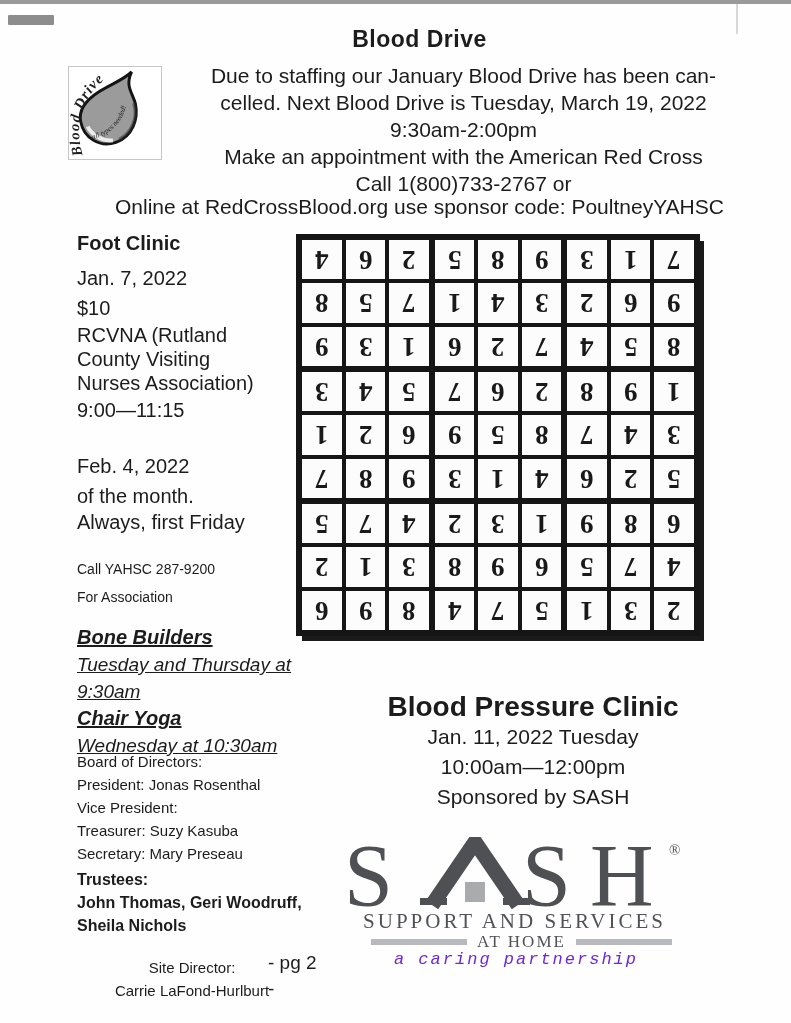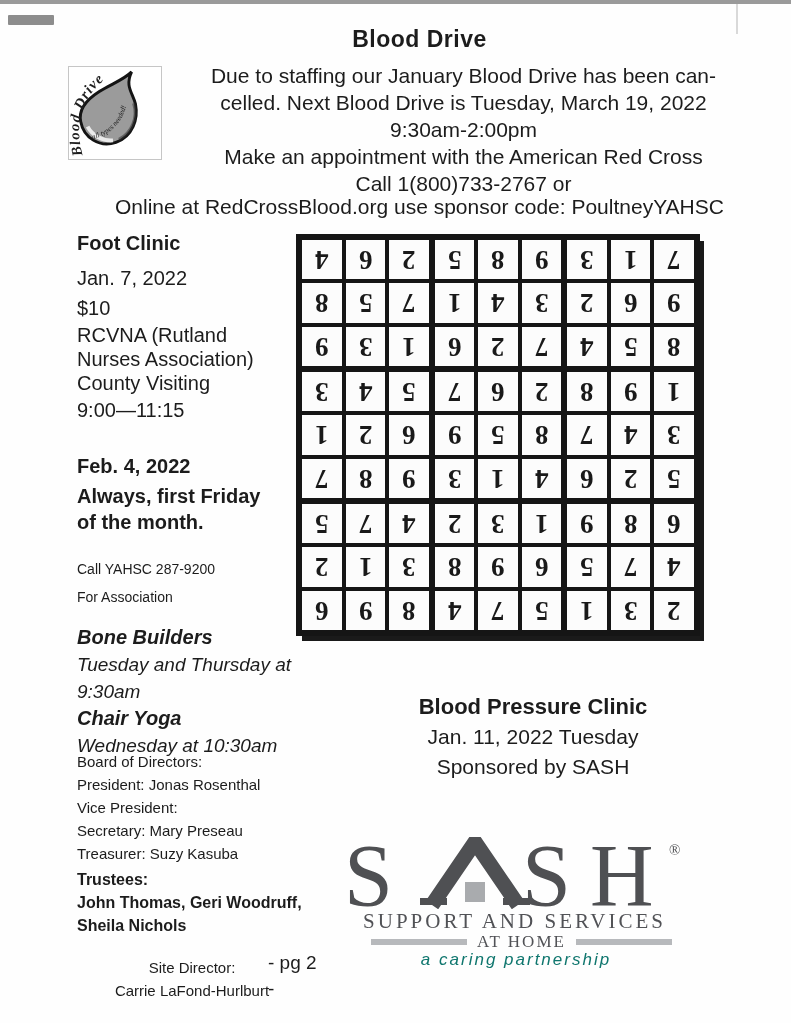--- a/index.html
+++ b/index.html
@@ -22,25 +22,25 @@
   
   .drop-box { left:68px; top:62px; width:92px; height:92px; background:#fff; border:1px solid #c6c6c6; }
 
   
   .col-left { left:77px; width:230px; }
   .foot-clinic { top:228px; font-size:20px; }
   .foot-clinic .title { font-weight:bold; margin-bottom:8px; }
   .foot-clinic .line { line-height:30px; }
   .foot-clinic .wrap { line-height:24px; }
   .next-clinic { top:449px; font-size:20px; }
-  .next-clinic .line { line-height:26px;font-weight:bold; }
+  .next-clinic .line { line-height:26px; }
   .next-clinic .date { margin-bottom:4px; }
   .appointment { top:551px; font-size:14px; }
   .appointment .line { line-height:28px; }
-  .activities { top:620px; font-size:19px; }
+  .activities { top:620px; font-size:19px;text-decoration:underline; }
   .activities .act-title { font-weight:bold; font-style:italic; font-size:20px; line-height:27px; }
   .activities .act-time { font-style:italic; line-height:27px; }
   .board { top:746px; font-size:15px; }
   .board .line { line-height:23px; }
   .trustees { top:864px; font-size:16px;font-weight:bold; }
   .trustees .line { line-height:23px; }
   .site-director { top:952px; font-size:15px;text-align:center; }
   .site-director .line { line-height:23px; }
   .page-num { left:268px; top:946px; font-size:19px; line-height:26px; }
 
@@ -56,34 +56,34 @@
     gap:4px; background:#151515;
   }
   .sudoku-cell {
     background:#fcfcfc; display:flex; align-items:center; justify-content:center;
     font-family:"Liberation Serif",serif; font-weight:bold; font-size:27px; color:#191919;
   }
   .sudoku-cell span { display:inline-block; transform:rotate(180deg); }
 
   
   .bp-clinic { left:383px; top:688px; width:300px; text-align:center; font-size:21px; }
-  .bp-clinic .title { font-weight:bold; font-size:22px; line-height:30px; }
+  .bp-clinic .title { font-weight:bold; font-size:28px; line-height:30px; }
   .bp-clinic .line { line-height:30px; }
 
   
   .sash { left:342px; top:833px; width:345px; height:130px; }
   .sash-svg { position:absolute; left:0; top:0; }
   .sash-line1 { position:absolute; top:72px; left:0; right:0; text-align:center;
     font-family:"Liberation Serif",serif; font-size:21px; letter-spacing:3px; color:#515256; white-space:nowrap; }
   .sash-line2 { position:absolute; top:95px; left:14px; right:0; display:flex; align-items:center; justify-content:center; }
   .sash-line2 .bar { width:96px; height:6px; background:#b7b9bc; }
   .sash-line2 .txt { font-family:"Liberation Serif",serif; font-size:17px; letter-spacing:2px;
     color:#515256; margin:0 10px; white-space:nowrap; }
   .sash-tagline { position:absolute; top:113px; left:3px; right:0; text-align:center;
-    font-family:Liberation Sans, sans-serif; font-style:italic; font-size:17px; letter-spacing:2px; color:#0f766e; white-space:nowrap; }
+    font-family:Liberation Mono, monospace; font-style:italic; font-size:17px; letter-spacing:2px; color:#6d28d9; white-space:nowrap; }
 </style>
 </head>
 <body>
 
 <div class="page">
 
   <div class="abs scan-bar"></div>
   <div class="abs scan-line"></div>
 
   <div class="abs header-title">Blood Drive</div>
@@ -112,49 +112,49 @@
         <textPath href="#bd-inner">all types needed!</textPath>
       </text>
     </svg>
   </div>
 
   <div class="abs col-left foot-clinic">
     <div class="title">Foot Clinic</div>
     <div class="line">Jan. 7, 2022</div>
     <div class="line">$10</div>
     <div class="wrap">RCVNA (Rutland</div>
+    <div class="wrap">County Visiting</div>
     <div class="wrap">Nurses Association)</div>
-    <div class="wrap">County Visiting</div>
     <div class="line">9:00—11:15</div>
   </div>
 
   <div class="abs col-left next-clinic">
     <div class="line date">Feb. 4, 2022</div>
+    <div class="line">of the month.</div>
     <div class="line">Always, first Friday</div>
-    <div class="line">of the month.</div>
   </div>
 
   <div class="abs col-left appointment">
     <div class="line">Call YAHSC 287-9200</div>
     <div class="line">For Association</div>
   </div>
 
   <div class="abs col-left activities">
     <div class="act-title">Bone Builders</div>
     <div class="act-time">Tuesday and Thursday at 9:30am</div>
     <div class="act-title">Chair Yoga</div>
     <div class="act-time">Wednesday at 10:30am</div>
   </div>
 
   <div class="abs col-left board">
     <div class="line">Board of Directors:</div>
     <div class="line">President: Jonas Rosenthal</div>
     <div class="line">Vice President:</div>
+    <div class="line">Treasurer:  Suzy Kasuba</div>
     <div class="line">Secretary:  Mary Preseau</div>
-    <div class="line">Treasurer:  Suzy Kasuba</div>
   </div>
 
   <div class="abs col-left trustees">
     <div class="line">Trustees:</div>
     <div class="line">John Thomas, Geri Woodruff,</div>
     <div class="line">Sheila Nichols</div>
   </div>
 
   <div class="abs col-left site-director">
     <div class="line">Site Director:</div>
@@ -426,20 +426,21 @@
         </div>
         <div class="sudoku-cell">
           <span>2</span>
         </div>
       </div>
     </div>
 
   <div class="abs bp-clinic">
     <div class="title">Blood Pressure Clinic</div>
     <div class="line">Jan. 11, 2022 Tuesday</div>
+    <div class="line">10:00am—12:00pm</div>
     <div class="line">Sponsored by SASH</div>
   </div>
 
   <div class="abs sash">
     <svg class="sash-svg" width="345" height="72" viewBox="0 0 345 72">
       <g font-family="Liberation Serif, serif" font-size="88" fill="#4f5053">
         <text x="2" y="68">S</text>
         <text x="180" y="68">S</text>
         <text x="248" y="68">H</text>
       </g>

